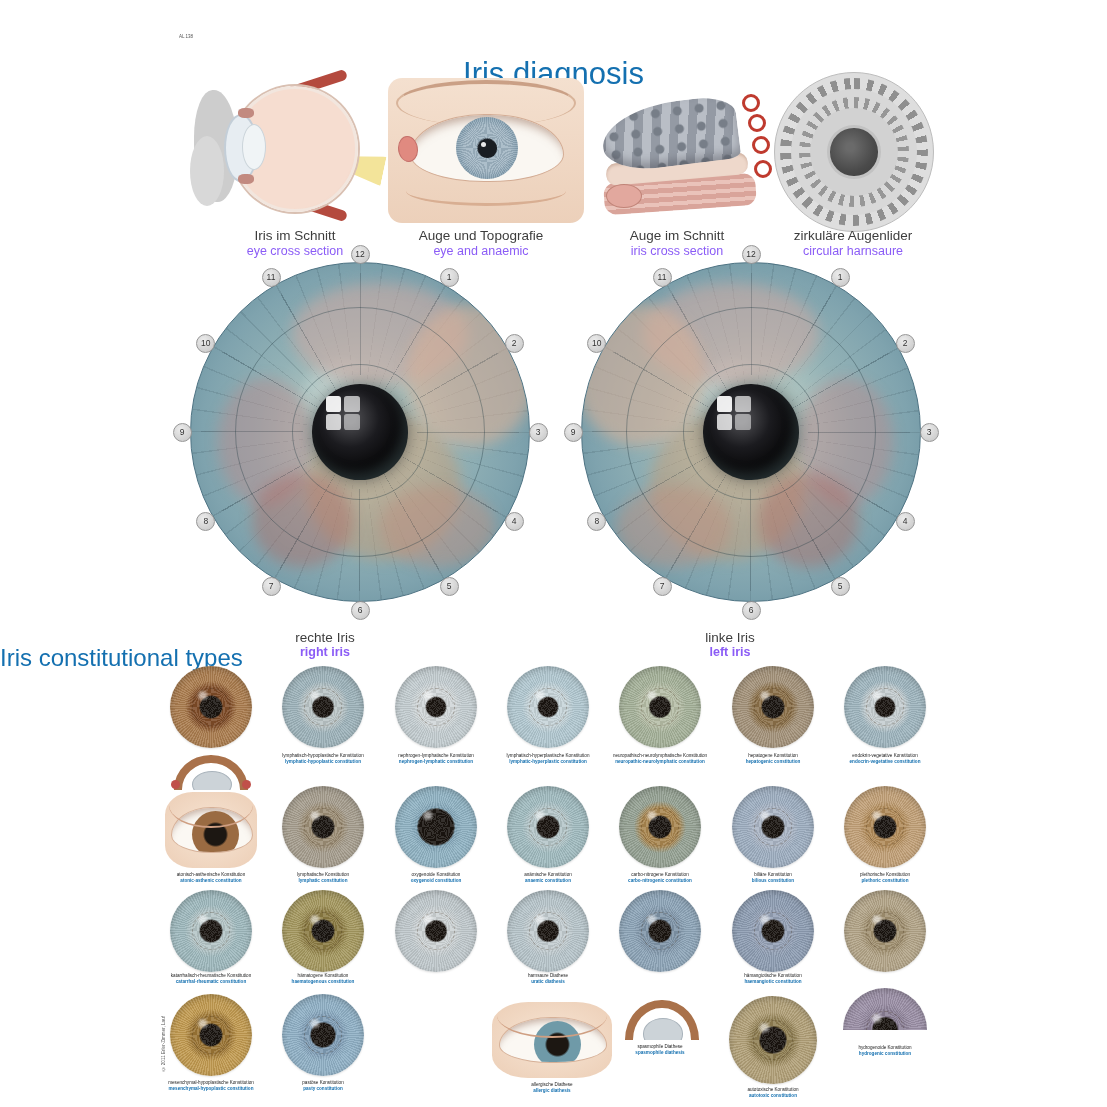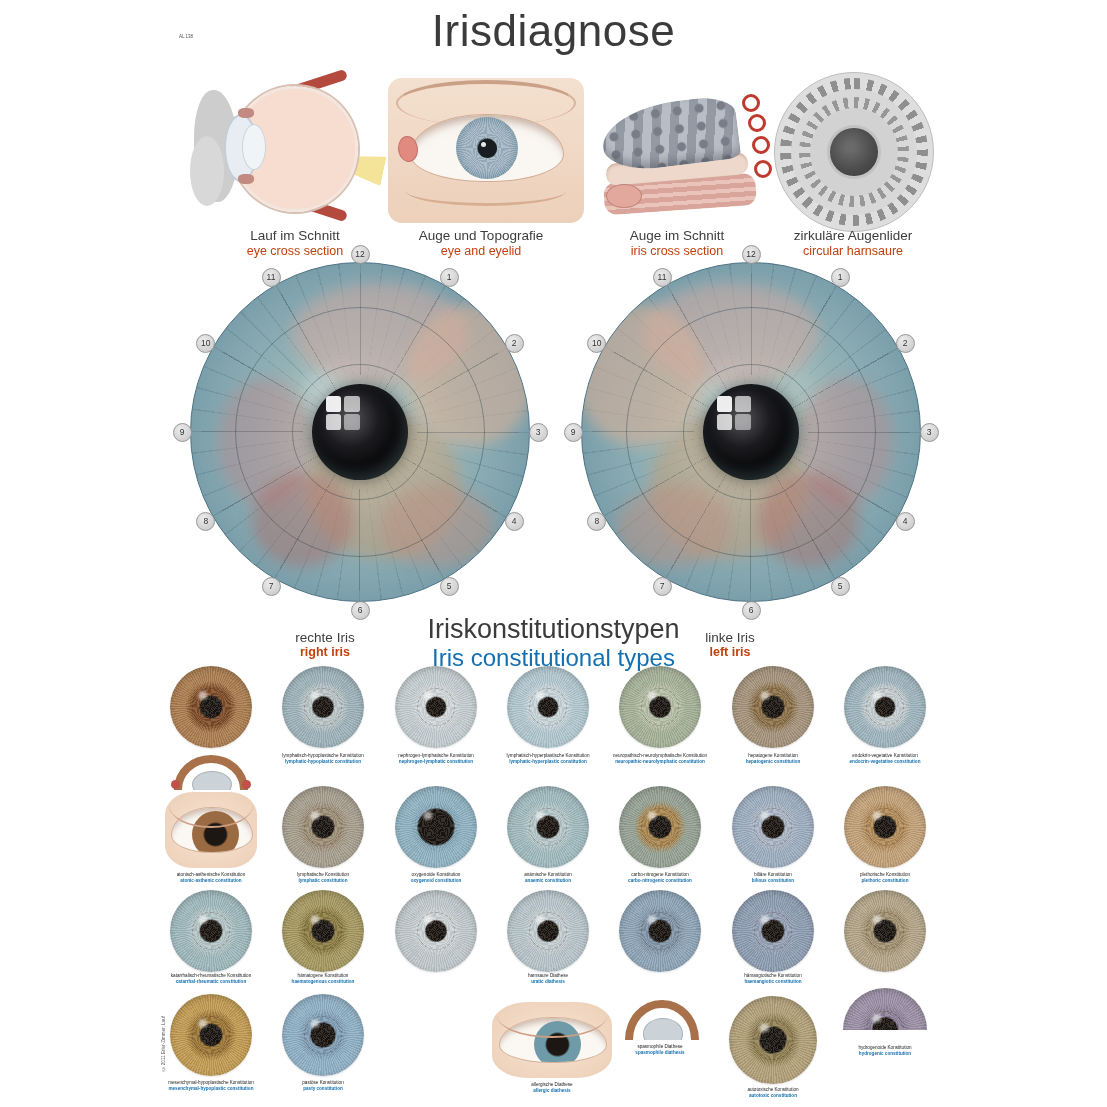--- a/index.html
+++ b/index.html
@@ -9,21 +9,21 @@
   
   .title-de{position:absolute;left:0;top:6px;width:100%;text-align:center;
             font-size:44px;color:#3b3b3b;letter-spacing:.5px;}
   .title-en{position:absolute;left:0;top:56px;width:100%;text-align:center;
             font-size:31px;color:#1470b0;}
   .al-code{position:absolute;left:179px;top:34px;font-size:4.5px;color:#555;}
   .copyright{position:absolute;left:161px;top:1016px;font-size:4.6px;color:#555;
              writing-mode:vertical-rl;transform:rotate(180deg);}
   
   .cap-de{font-size:13.5px;color:#3d3d3d;text-align:center;}
-  .cap-en{font-size:12.5px;color:#c2410c;text-align:center;}
+  .cap-en{font-size:12.5px;color:#8b5cf6;text-align:center;}
   .plabel{position:absolute;transform:translate(-50%,0);text-align:center;line-height:1.2;
           white-space:nowrap;z-index:6;}
   .plabel .de{display:block;font-size:4.3px;color:#222;}
   .plabel .en{display:block;font-size:4.3px;color:#1470b0;font-weight:bold;}
   
   .panel{position:absolute;}
   .ill{position:absolute;inset:0;}
   
   .p1-lacr{position:absolute;left:4px;top:24px;width:44px;height:112px;background:#cdcdcd;
            border-radius:46% 60% 50% 56%;}
@@ -143,21 +143,21 @@
   .mc-lens{position:absolute;left:26%;top:48%;width:48%;height:70%;background:#ccd3d8;
            border-radius:50%;border:1px solid #aab4bc;}
   .mc-d1,.mc-d2{position:absolute;width:9px;height:9px;border-radius:50%;background:#c0504a;bottom:4%;}
   .mc-d1{left:0;} .mc-d2{right:0;}
 </style>
 </head>
 <body>
 
 <div class="poster">
 
-  <div class="title-de">Irisdiagnose</div>
+  <div class="title-en">Iris diagnosis</div>
   <div class="al-code">AL 138</div>
   <div class="copyright">© 2011 Erler-Zimmer, Lauf</div>
 
   <div class="panel" id="panel-0" style="left:190px;top:66px;width:185px;height:158px;">
     <div class="ill">
       <div class="p1-lacr"></div>
       <div class="p1-lacr2"></div>
       <div class="p1-musc-t"></div>
       <div class="p1-musc-b"></div>
       <div class="p1-nerve"></div>
@@ -189,21 +189,21 @@
       </div>
       <div class="plabel" style="left: 5%; top: 54%;">
         <span class="de"></span>
         <span class="en"></span>
       </div>
       <div class="plabel" style="left: 10%; top: 90%;">
         <span class="de"></span>
         <span class="en"></span>
       </div>
     </div>
-  <div class="cap-de abs" style="left:205px;top:228px;width:180px;">Lauf im Schnitt</div>
+  <div class="cap-de abs" style="left:205px;top:228px;width:180px;">Iris im Schnitt</div>
   <div class="cap-en abs" style="left:205px;top:244px;width:180px;">eye cross section</div>
 
   <div class="panel" id="panel-1" style="left:388px;top:78px;width:196px;height:145px;">
     <div class="ill">
       <div class="p2-skin"></div>
       <div class="p2-brow"></div>
       <div class="p2-sclera">
         <div class="p2-iris">
           <div class="p2-pup"></div>
           <div class="p2-hl"></div>
@@ -235,21 +235,21 @@
       <div class="plabel" style="left: 40%; top: 92%;">
         <span class="de"></span>
         <span class="en"></span>
       </div>
       <div class="plabel" style="left: 60%; top: 96%;">
         <span class="de"></span>
         <span class="en"></span>
       </div>
     </div>
   <div class="cap-de abs" style="left:391px;top:228px;width:180px;">Auge und Topografie</div>
-  <div class="cap-en abs" style="left:391px;top:244px;width:180px;">eye and eyelid</div>
+  <div class="cap-en abs" style="left:391px;top:244px;width:180px;">eye and anaemic</div>
 
   <div class="panel" id="panel-2" style="left:596px;top:88px;width:172px;height:132px;">
     <div class="ill">
       <div class="p3-fibers"></div>
       <div class="p3-pink"></div>
       <div class="p3-stroma"></div>
       <div class="p3-sph"></div>
       <div class="p3-v1"></div>
       <div class="p3-v2"></div>
       <div class="p3-v3"></div>
@@ -592,22 +592,21 @@
         <span class="de"></span>
         <span class="en"></span>
       </div>
     </div>
 
   <div class="cap-de abs" style="left:235px;top:630px;width:180px;">rechte Iris</div>
   <div class="cap-en abs" style="left:235px;top:645px;width:180px;font-weight:bold;">right iris</div>
   <div class="cap-de abs" style="left:640px;top:630px;width:180px;">linke Iris</div>
   <div class="cap-en abs" style="left:640px;top:645px;width:180px;font-weight:bold;">left iris</div>
 
-  <div class="abs" style="left:0;top:614px;width:100%;text-align:center;font-size:27px;color:#3b3b3b;">Iriskonstitutionstypen</div>
-  <div class="abs" style="left:0;top:644px;width:100%;text-align:center;font-size:24px;color:#1470b0;">Iris constitutional types</div>
+  <div class="abs" style="left:0;top:644px;width:100%;font-size:24px;color:#1470b0;">Iris constitutional types</div>
 
   <div id="constitution">
       <div class="ciris" style="left: 170px; top: 666px; width: 82px; height: 82px; --c1: #7d4a26; --c2: #aa7c4e; --c3: #845c38; --pr: 18%;"></div>
       <div class="ciris" style="left: 282px; top: 666px; width: 82px; height: 82px; --c1: #b9c4c6; --c2: #9cb2ba; --c3: #7594a0; --pr: 17%;"></div>
       <div class="ccap" style="left: 323px; top: 753px;">
         <span class="de">lymphatisch-hypoplastische Konstitution</span>
         <span class="en">lymphatic-hypoplastic constitution</span>
       </div>
       <div class="ciris" style="left: 395px; top: 666px; width: 82px; height: 82px; --c1: #d0d6d8; --c2: #c2ccd0; --c3: #9db0b8; --pr: 16%;"></div>
       <div class="ccap" style="left: 436px; top: 753px;">

